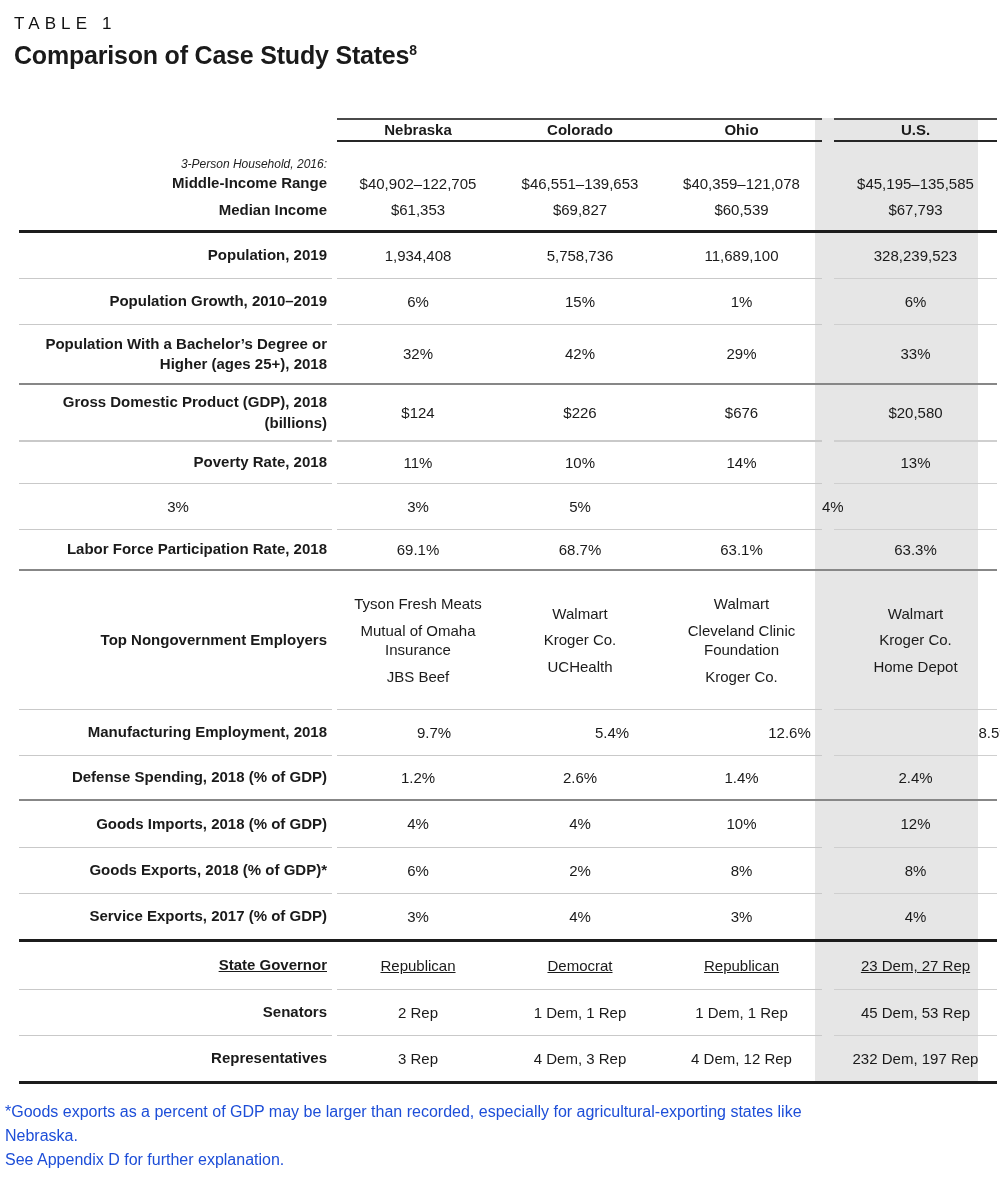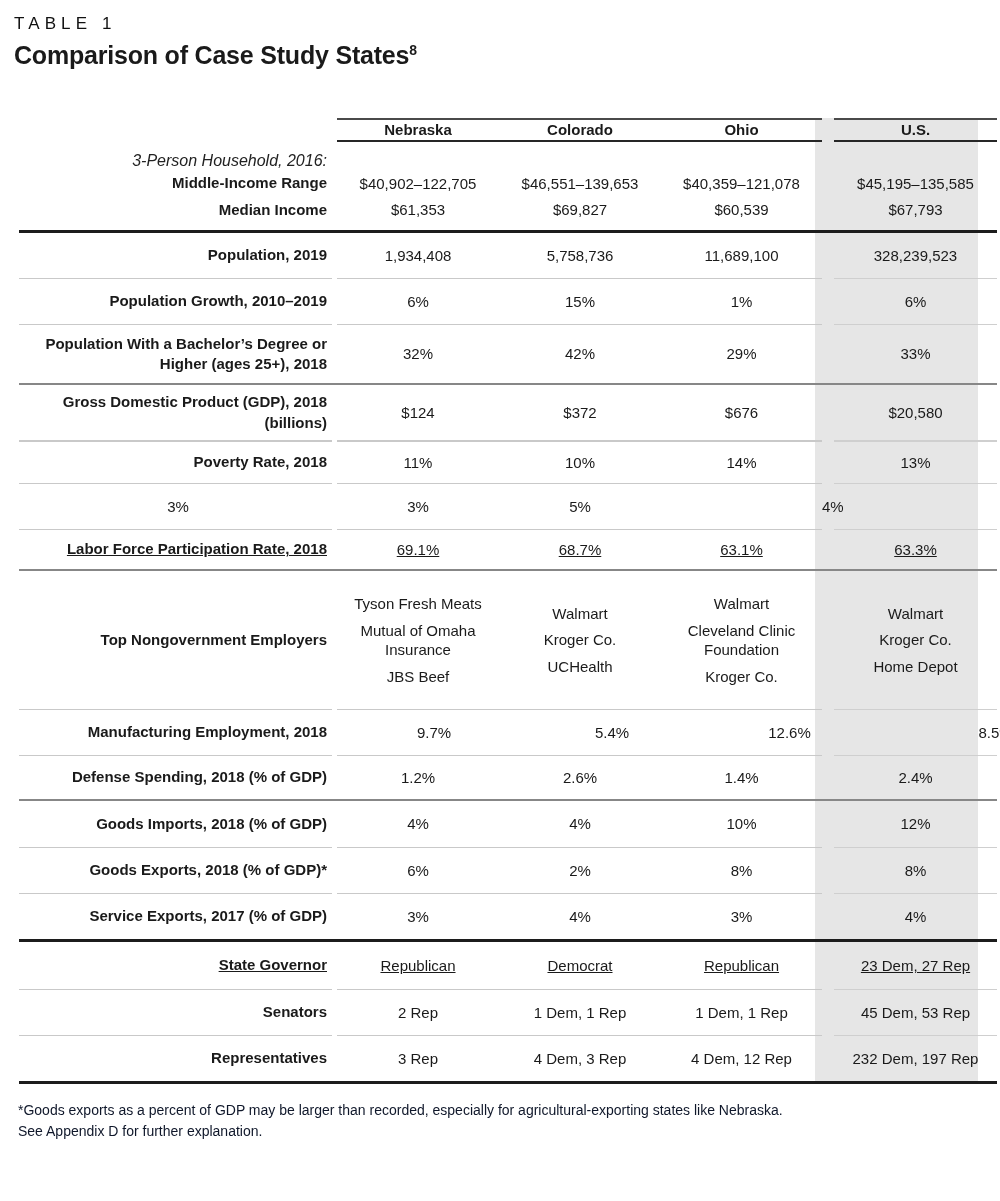--- a/index.html
+++ b/index.html
@@ -31,21 +31,21 @@
   .table-wrap{position:relative;width:978px;padding-left:19px;}
   .us-band{position:absolute;left:815px;top:0;width:163px;height:100%;background:var(--usbg);}
   .trow{
     position:relative;
     display:grid;
     grid-template-columns:318px 162px 162px 161px 12px 163px;
     align-items:center;
   }
   .cell{min-width:0;}
   .label-cell{text-align:right;padding-right:10px;font-weight:700;font-size:15px;line-height:1.35;}
-  .label-note{font-style:italic;font-weight:400;font-size:16px;color:#222;margin-bottom:1px;}
+  .label-note{font-style:italic;font-weight:400;font-size:12px;color:#222;margin-bottom:1px;}
   .value-cell{text-align:center;font-size:15px;line-height:1.3;}
   .header-row{height:20px;}
   .th{font-weight:700;}
   .stack .stack-item{margin:7px 0;}
   .income-top{align-items:end;padding-bottom:5px;}
   .income-bottom{align-items:start;padding-top:2px;}
 
   
   .divider{position:relative;width:978px;}
   .divider.thin{
@@ -64,21 +64,21 @@
       transparent 803px 815px, var(--hdr-top) 815px 978px);
   }
   .divider.header-bottom{
     height:2px;
     background:linear-gradient(to right,
       transparent 0 318px, var(--hdr-bot) 318px 803px,
       transparent 803px 815px, var(--hdr-bot) 815px 978px);
   }
 
   
-  .footnote{padding:16px 0 0 18px;font-size:14px;line-height:1.5;color:#0f172a;}
+  .footnote{padding:16px 0 0 5px;font-size:16px;line-height:1.5;color:#1d4ed8;}
 </style>
 </head>
 <body>
 
 <div class="page">
 
   <div class="title-block">
     <div class="table-label">TABLE 1</div>
     <h1 class="main-title"><span>Comparison of Case Study States</span><sup>8</sup></h1>
   </div>
@@ -151,21 +151,21 @@
           <div class="cell value-cell">29%</div>
           <div class="cell gap-cell"></div>
           <div class="cell value-cell us-cell">33%</div>
         </div>
         <div class="divider medium"></div>
         <div class="trow" style="min-height: 55px;">
           <div class="cell label-cell">
             <div class="label-text">Gross Domestic Product (GDP), 2018 (billions)</div>
           </div>
           <div class="cell value-cell">$124</div>
-          <div class="cell value-cell">$372</div>
+          <div class="cell value-cell">$226</div>
           <div class="cell value-cell">$676</div>
           <div class="cell gap-cell"></div>
           <div class="cell value-cell us-cell">$20,580</div>
         </div>
         <div class="divider thin"></div>
         <div class="divider thin"></div>
         <div class="trow" style="min-height: 41px;">
           <div class="cell label-cell">
             <div class="label-text">Poverty Rate, 2018</div>
           </div>
@@ -177,21 +177,21 @@
         </div>
         <div class="divider thin"></div>
         <div class="trow" style="min-height: 45px;">
           <div class="cell value-cell">3%</div>
           <div class="cell value-cell">3%</div>
           <div class="cell value-cell">5%</div>
           <div class="cell gap-cell"></div>
           <div class="cell value-cell us-cell">4%</div>
         </div>
         <div class="divider thin"></div>
-        <div class="trow" style="min-height: 39px; text-decoration: underline;">
+        <div class="trow" style="min-height: 39px;">
           <div class="cell label-cell">
             <div class="label-text">Labor Force Participation Rate, 2018</div>
           </div>
           <div class="cell value-cell">69.1%</div>
           <div class="cell value-cell">68.7%</div>
           <div class="cell value-cell">63.1%</div>
           <div class="cell gap-cell"></div>
           <div class="cell value-cell us-cell">63.3%</div>
         </div>
         <div class="divider medium"></div>

